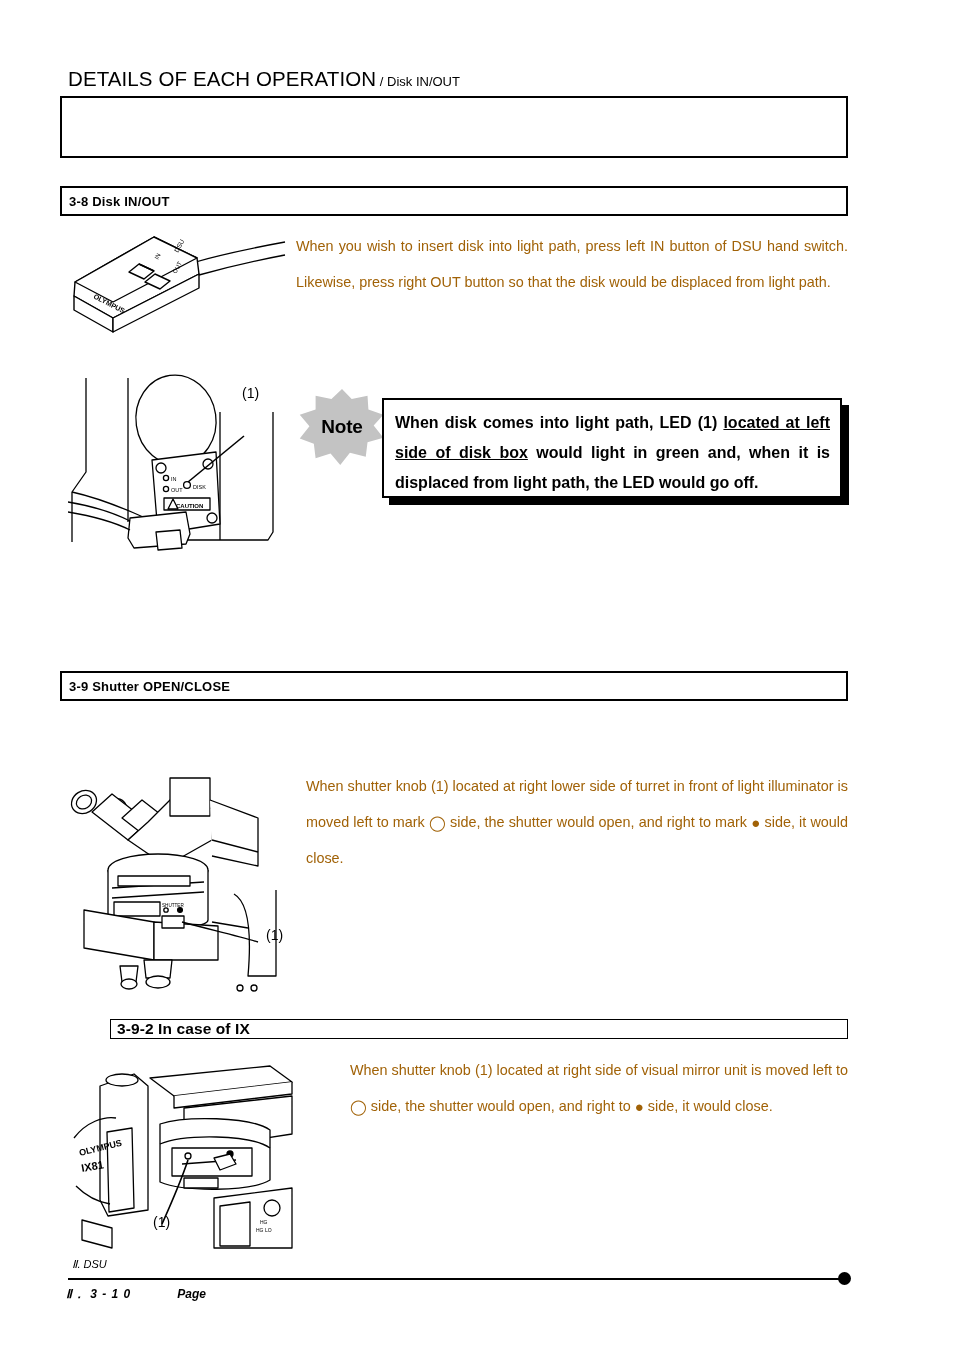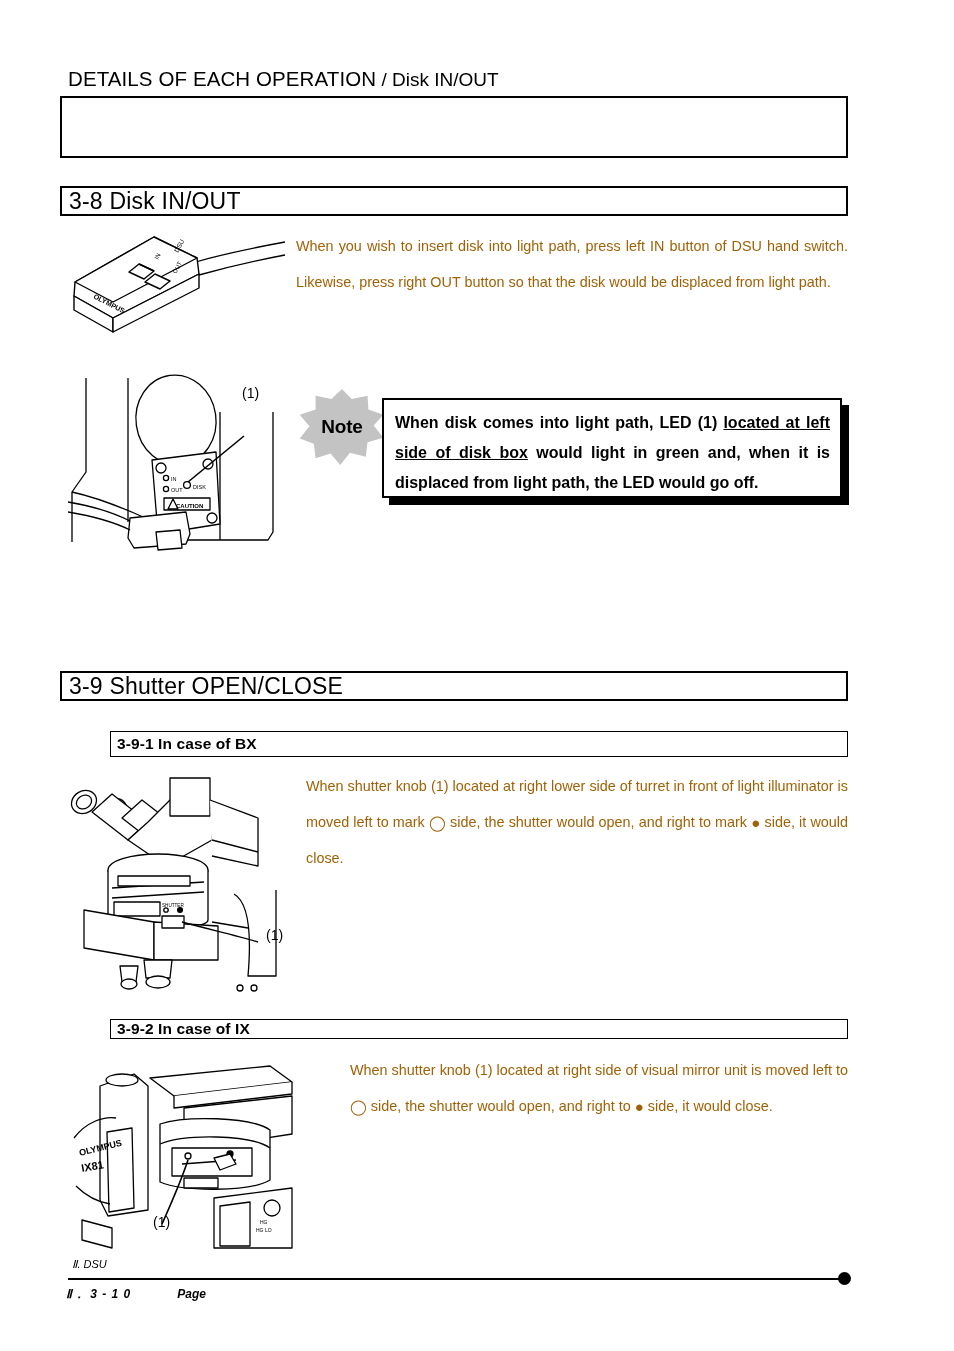--- a/index.html
+++ b/index.html
@@ -24,21 +24,21 @@
     position: absolute;
     left: 68px;
     top: 67px;
     white-space: nowrap;
   }
   .header-main {
     font-size: 20.5px;
     letter-spacing: 0.1px;
   }
   .header-sub {
-    font-size: 19px;
+    font-size: 13px;
     letter-spacing: 0px;
   }
 
   
   .empty-box {
     position: absolute;
     left: 60px;
     top: 96px;
     width: 788px;
     height: 62px;
@@ -51,22 +51,22 @@
     position: absolute;
     left: 60px;
     width: 788px;
     border: 2.5px solid #000;
     box-sizing: border-box;
     background: #fff;
     display: flex;
     align-items: center;
   }
   .section-box .section-title {
-    font-size: 23px;
-    font-weight: normal;
+    font-size: 13px;
+    font-weight: bold;
     padding-left: 7px;
     letter-spacing: 0.2px;
   }
 
   .subsection-box {
     position: absolute;
     left: 110px;
     width: 738px;
     border: 1.6px solid #000;
     box-sizing: border-box;
@@ -287,23 +287,20 @@
     </div>
     <div class="note-box" style="left:84px;top:9px;width:460px;height:100px;">
       <div class="note-text"><span>When disk comes into light path, LED (1) </span><u>located at left side of disk box</u><span> would light in green and, when it is displaced from light path, the LED would go off.</span></div>
     </div>
   </div>
 
   <div class="section-box" style="top:671px;height:30px;">
     <span class="section-title">3-9 Shutter OPEN/CLOSE</span>
   </div>
 
-  <div class="subsection-box" style="top:731px;height:26px;">
-    <span class="subsection-title">3-9-1 In case of BX</span>
-  </div>
 
   <div class="figure" style="left:62px;top:770px;">
     <svg width="215" height="230" viewBox="0 0 215 230">
       <g fill="none" stroke="#000" stroke-width="1.3" stroke-linejoin="round">
 
         <ellipse cx="22" cy="32" rx="13" ry="11" transform="rotate(-32 22 32)" fill="#fff"></ellipse>
         <ellipse cx="22" cy="32" rx="8" ry="6.5" transform="rotate(-32 22 32)"></ellipse>
         <ellipse cx="52" cy="40" rx="13" ry="11" transform="rotate(-32 52 40)" fill="#fff"></ellipse>
         <ellipse cx="52" cy="40" rx="8" ry="6.5" transform="rotate(-32 52 40)"></ellipse>
 

